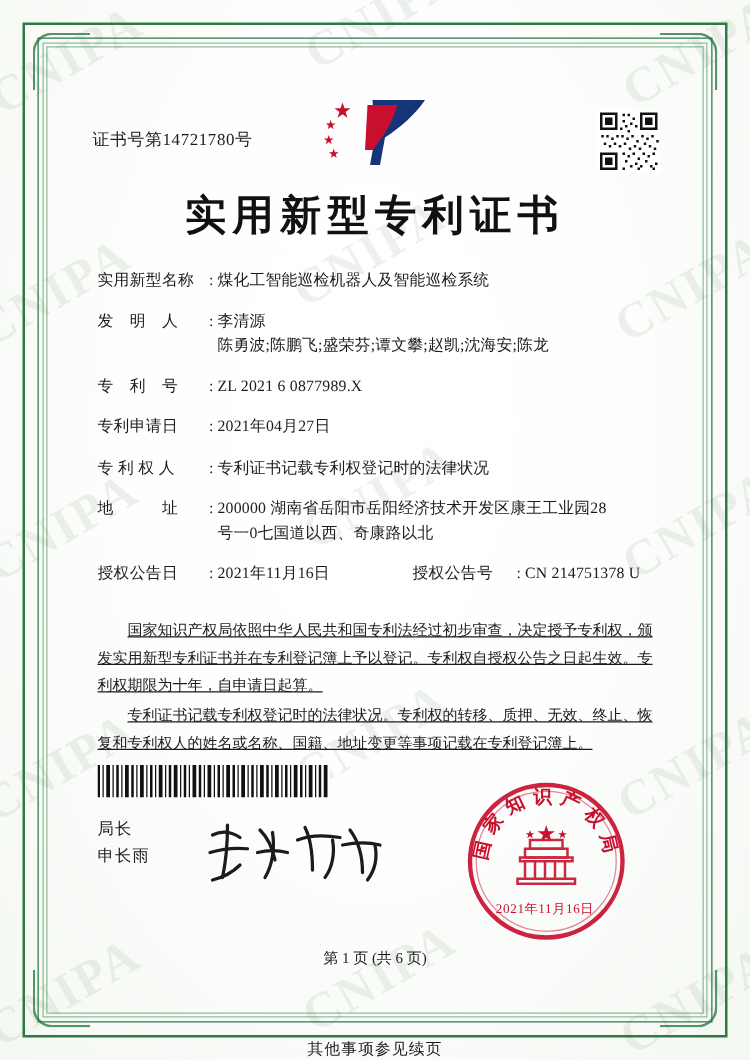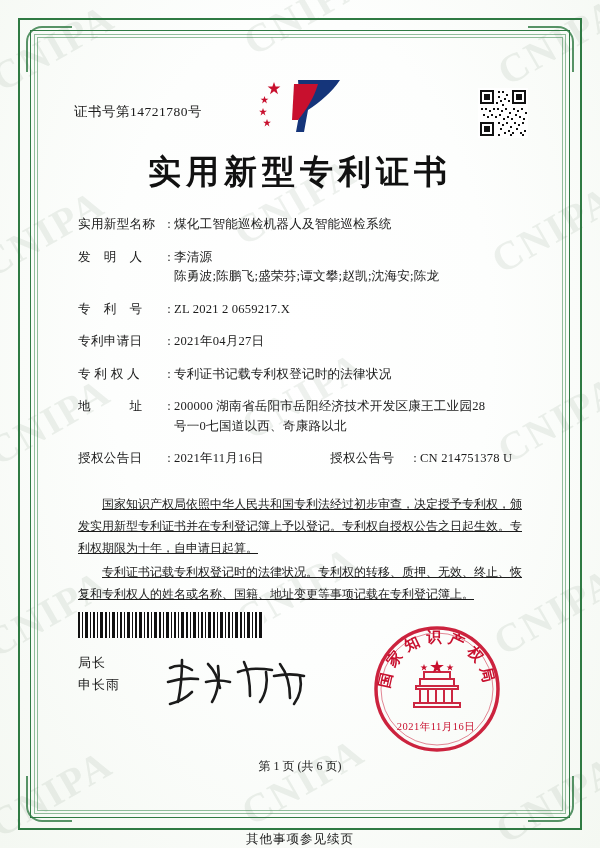--- a/index.html
+++ b/index.html
@@ -378,21 +378,21 @@
         <span class="field-colon">:</span>
         <span class="field-value">
           <span class="sub-line">李清源</span>
           <span class="sub-line">陈勇波;陈鹏飞;盛荣芬;谭文攀;赵凯;沈海安;陈龙</span>
         </span>
       </div>
 
       <div class="field-row">
         <span class="field-label">专　利　号</span>
         <span class="field-colon">:</span>
-        <span class="field-value">ZL 2021 2 0659217.X</span>
+        <span class="field-value">ZL 2021 6 0877989.X</span>
       </div>
 
       <div class="field-row">
         <span class="field-label">专利申请日</span>
         <span class="field-colon">:</span>
         <span class="field-value">2021年04月27日</span>
       </div>
 
       <div class="field-row">
         <span class="field-label">专 利 权 人</span>

